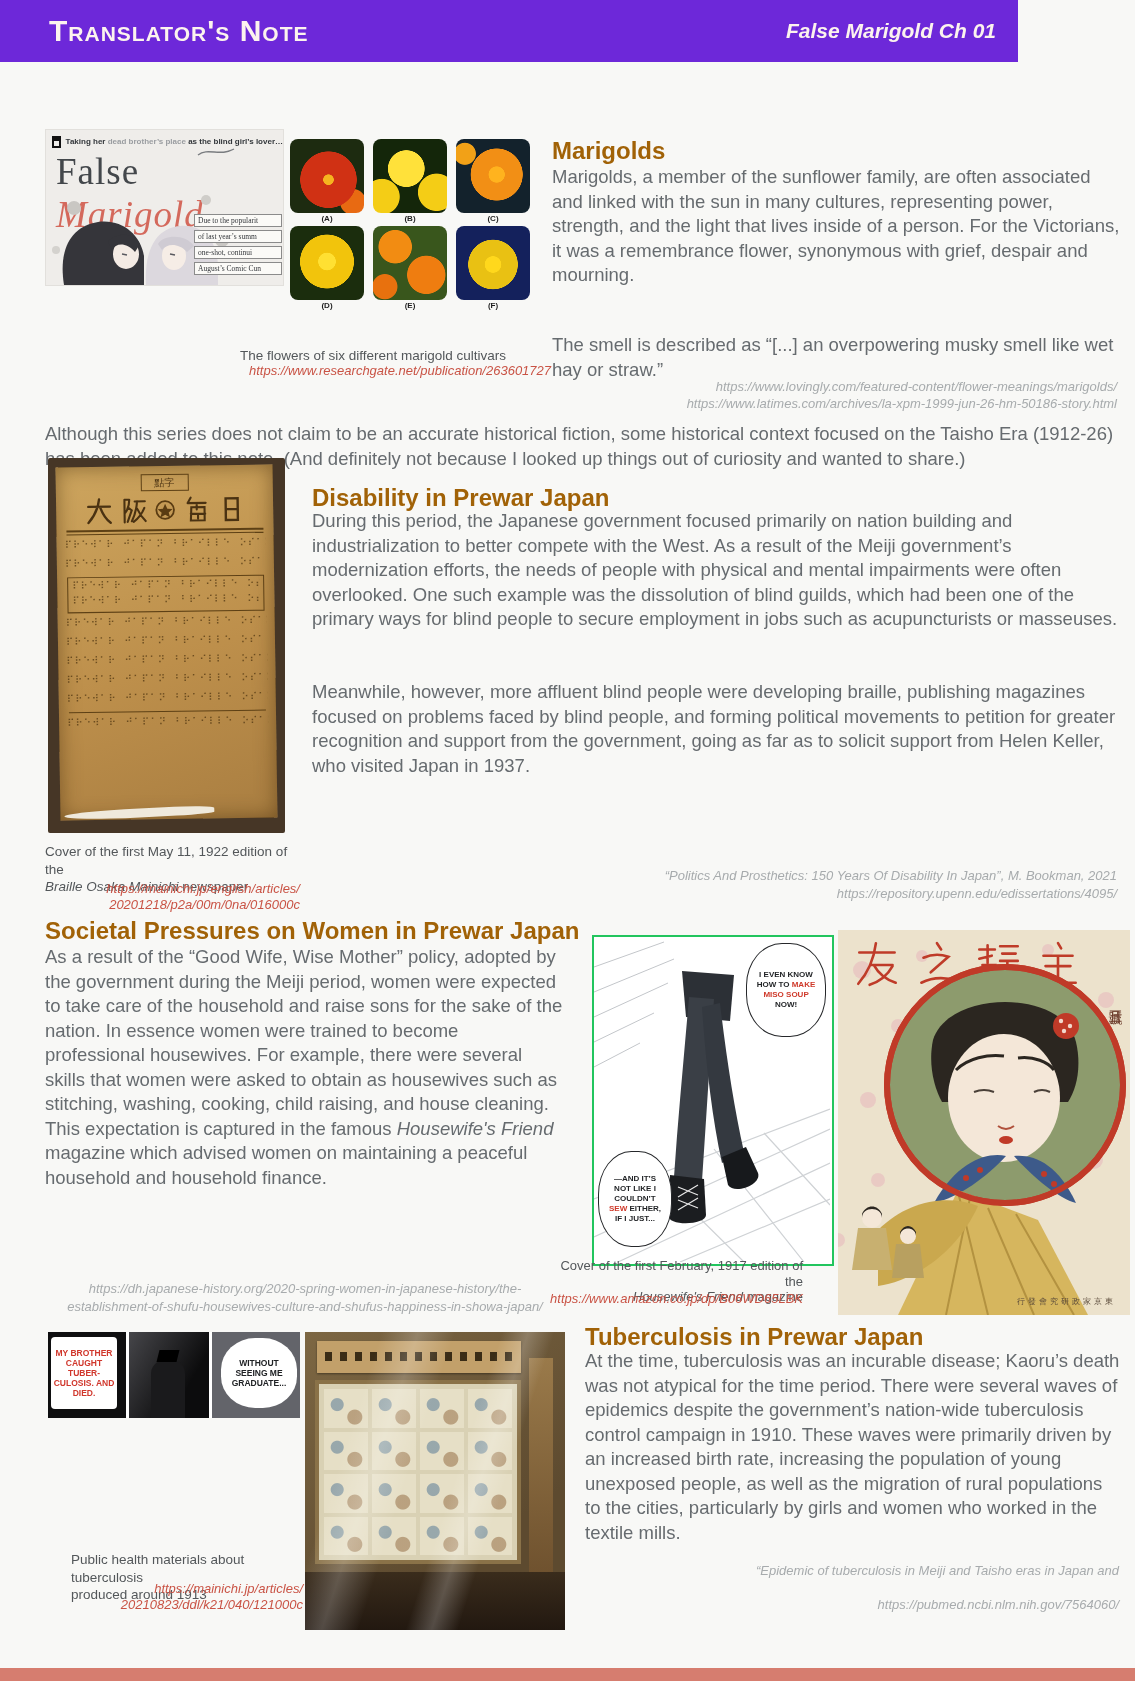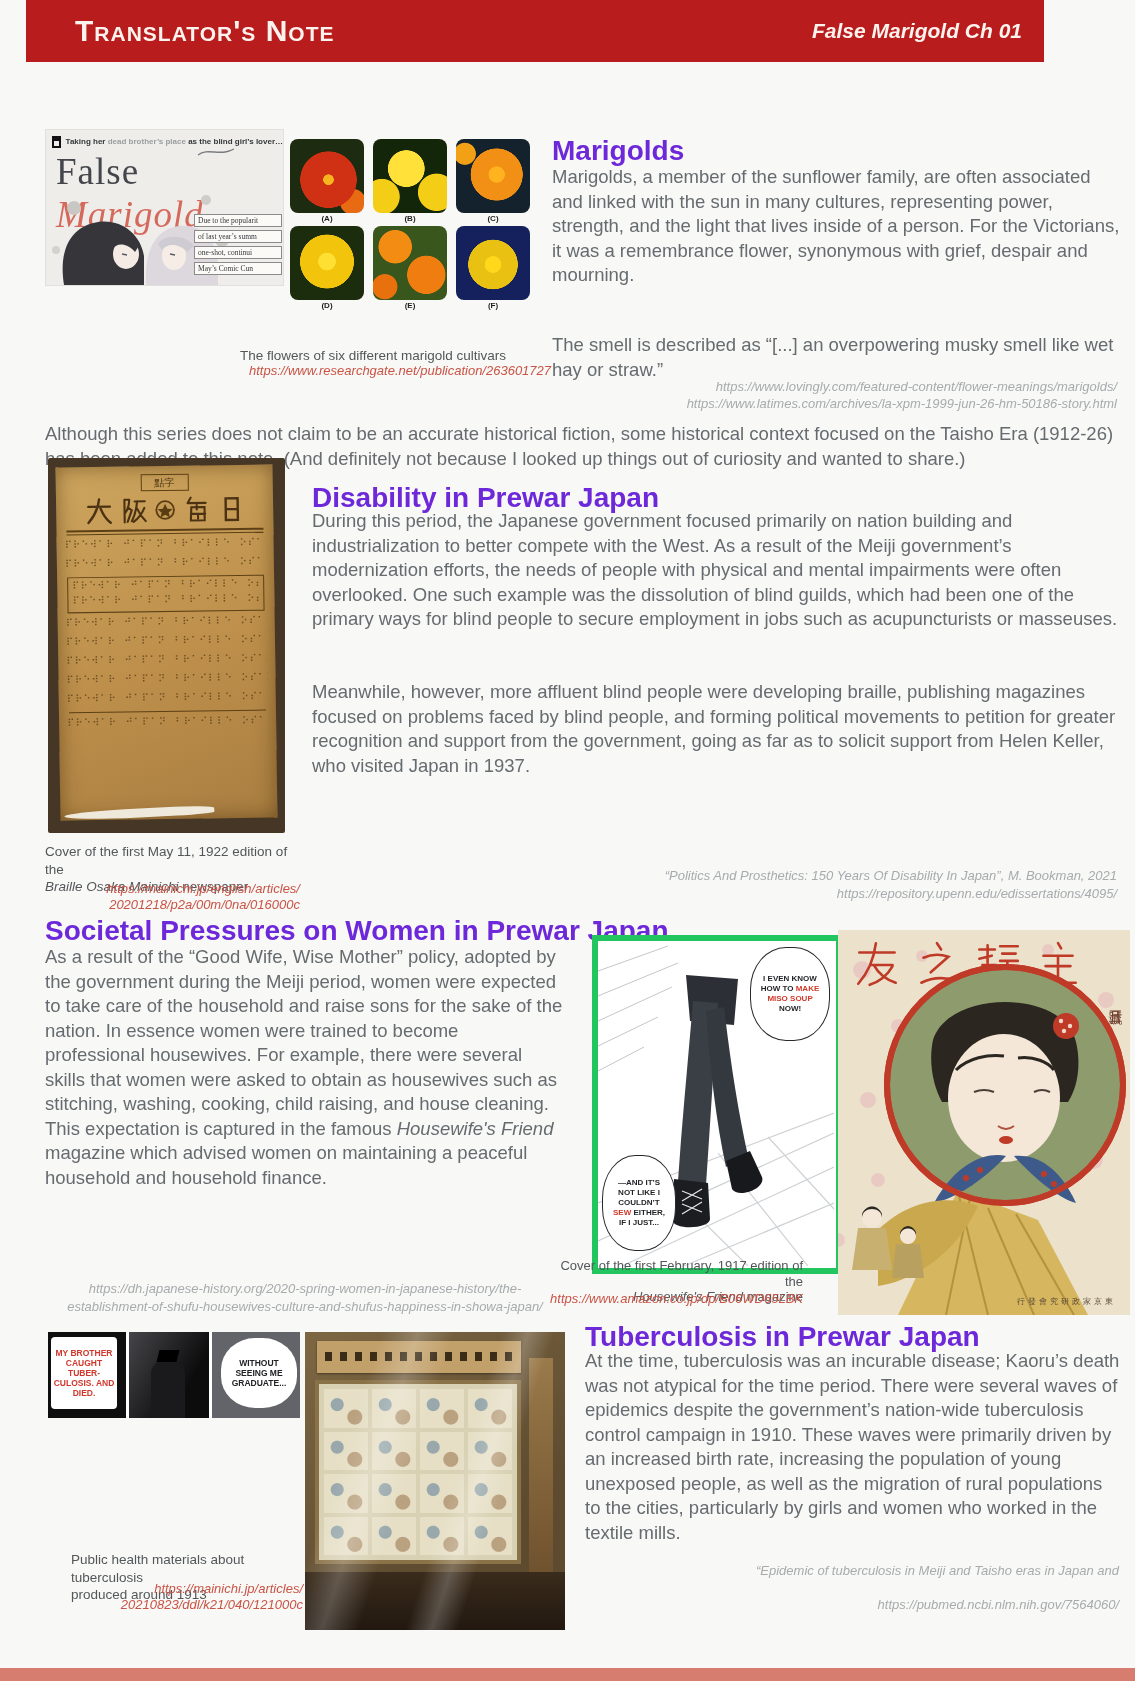--- a/index.html
+++ b/index.html
@@ -1,27 +1,27 @@
 <!DOCTYPE html>
 <html><head>
 <meta charset="utf-8">
 <style>
   html,body{margin:0;padding:0;background:#fff;}
   .page{position:relative;width:1135px;height:1681px;background:#f8f8f6;overflow:hidden;
         font-family:"Liberation Sans",sans-serif;}
   .abs{position:absolute;}
   
-  .hdr{position:absolute;left:0;top:0;width:1018px;height:62px;background:#b91c1c;margin-left:26px;}
+  .hdr{position:absolute;left:0;top:0;width:1018px;height:62px;background:#6d28d9;}
   .hdr-title{position:absolute;left:49px;top:0;line-height:62px;color:#fcf3ee;
              font-variant:small-caps;font-weight:700;font-size:30px;letter-spacing:1px;}
   .hdr-chap{position:absolute;right:22px;top:0;line-height:62px;color:#fcf3ee;
             font-style:italic;font-weight:700;font-size:21px;}
   .ftr{position:absolute;left:0;bottom:0;width:1135px;height:13px;background:#d67d6f;}
   
-  .h2{font-size:28px;line-height:22px;font-weight:700;color:#6d28d9;}
+  .h2{font-size:24px;line-height:22px;font-weight:700;color:#a16207;}
   .body-t{font-size:18.5px;line-height:24.5px;color:#666b6f;}
   .cit{font-size:13px;line-height:17.5px;font-style:italic;color:#a7abad;text-align:right;}
   .cit.center{text-align:center;}
   .redlink{font-size:13px;line-height:16px;font-style:italic;color:#c95345;}
   .cap{font-size:13.5px;line-height:17.5px;color:#53575a;}
   .rt{text-align:right;} .ct{text-align:left;}
   
   .cover{left:45px;top:129px;width:237px;height:155px;background:#efedea;border:1px solid #e2e0dc;}
   .cover .tag{position:absolute;left:0;right:0;top:7px;text-align:right;font-size:8px;font-weight:700;color:#33373b;}
   .cover .tag .gy{color:#9a9da1;}
@@ -54,21 +54,21 @@
               font-size:10px;color:#4a3212;line-height:15px;}
   .mast{display:flex;justify-content:center;align-items:center;gap:5px;margin:2px 0 4px 0;}
   .rule{border-top:2px solid #5d4015;margin:2px 2px;}
   .rule.thin{border-top-width:1px;}
   .braille{font-family:"DejaVu Sans",sans-serif;font-size:10px;letter-spacing:1px;color:rgba(70,45,12,.68);
            white-space:nowrap;overflow:hidden;height:15px;margin:4px 0;}
   .bbox{border:1px solid #5d4015;padding:2px 4px;margin:4px 2px;}
   .torn{position:absolute;left:4px;bottom:2px;width:150px;height:9px;background:#efe9dc;
         border-radius:60% 40% 30% 60%;transform:rotate(-2deg);}
   
-  .panel{left:592px;top:935px;width:238px;height:327px;background:#fff;border:6px solid #22c55e;}
+  .panel{left:592px;top:935px;width:238px;height:327px;background:#fff;border:2px solid #22c55e;}
   .bubble{position:absolute;background:#fff;border:1.5px solid #26282b;border-radius:45%;
           font-size:8px;line-height:10px;font-weight:700;color:#1f2124;text-align:center;
           display:flex;align-items:center;justify-content:center;padding:6px;box-sizing:border-box;}
   .red{color:#cf3a2b;}
   
   .magz{left:838px;top:930px;width:292px;height:385px;}
   
   .tbstrip{left:48px;top:1332px;width:252px;height:86px;background:#fff;display:flex;gap:3px;}
   .tbstrip .z1{width:78px;background:#0f0f10;position:relative;}
   .tbstrip .z1 .wbox{position:absolute;left:3px;top:5px;width:66px;height:72px;background:#fff;border-radius:4px;
@@ -130,21 +130,21 @@
       <path d="M62,52 C70,42 88,42 94,54 L89,62 C80,52 70,53 66,60 Z" fill="#35353a"></path>
       <path d="M100,95 C98,60 110,38 134,36 C158,34 172,52 172,78 L172,95 Z" fill="#dcd8de"></path>
       <ellipse cx="128" cy="66" rx="12" ry="14" fill="#f6ede6"></ellipse>
       <path d="M112,54 C118,44 140,44 148,56 L141,62 C132,52 120,54 116,60 Z" fill="#cfcbd3"></path>
       <path d="M76,64 l5 1 M124,64 l5 1" stroke="#5a5a60" stroke-width="1.3" fill="none"></path>
     </svg>
     <div class="boxes">
       <div>Due to the popularit</div>
       <div>of last year’s summ</div>
       <div>one-shot, continui</div>
-      <div>May’s Comic Cun</div>
+      <div>August’s Comic Cun</div>
     </div>
   </div>
 
   <div class="abs mgrid">
     <div class="row">
       <div class="tile tA"></div>
       <div class="tile tB"></div>
       <div class="tile tC"></div>
     </div>
     <div class="lblrow">

